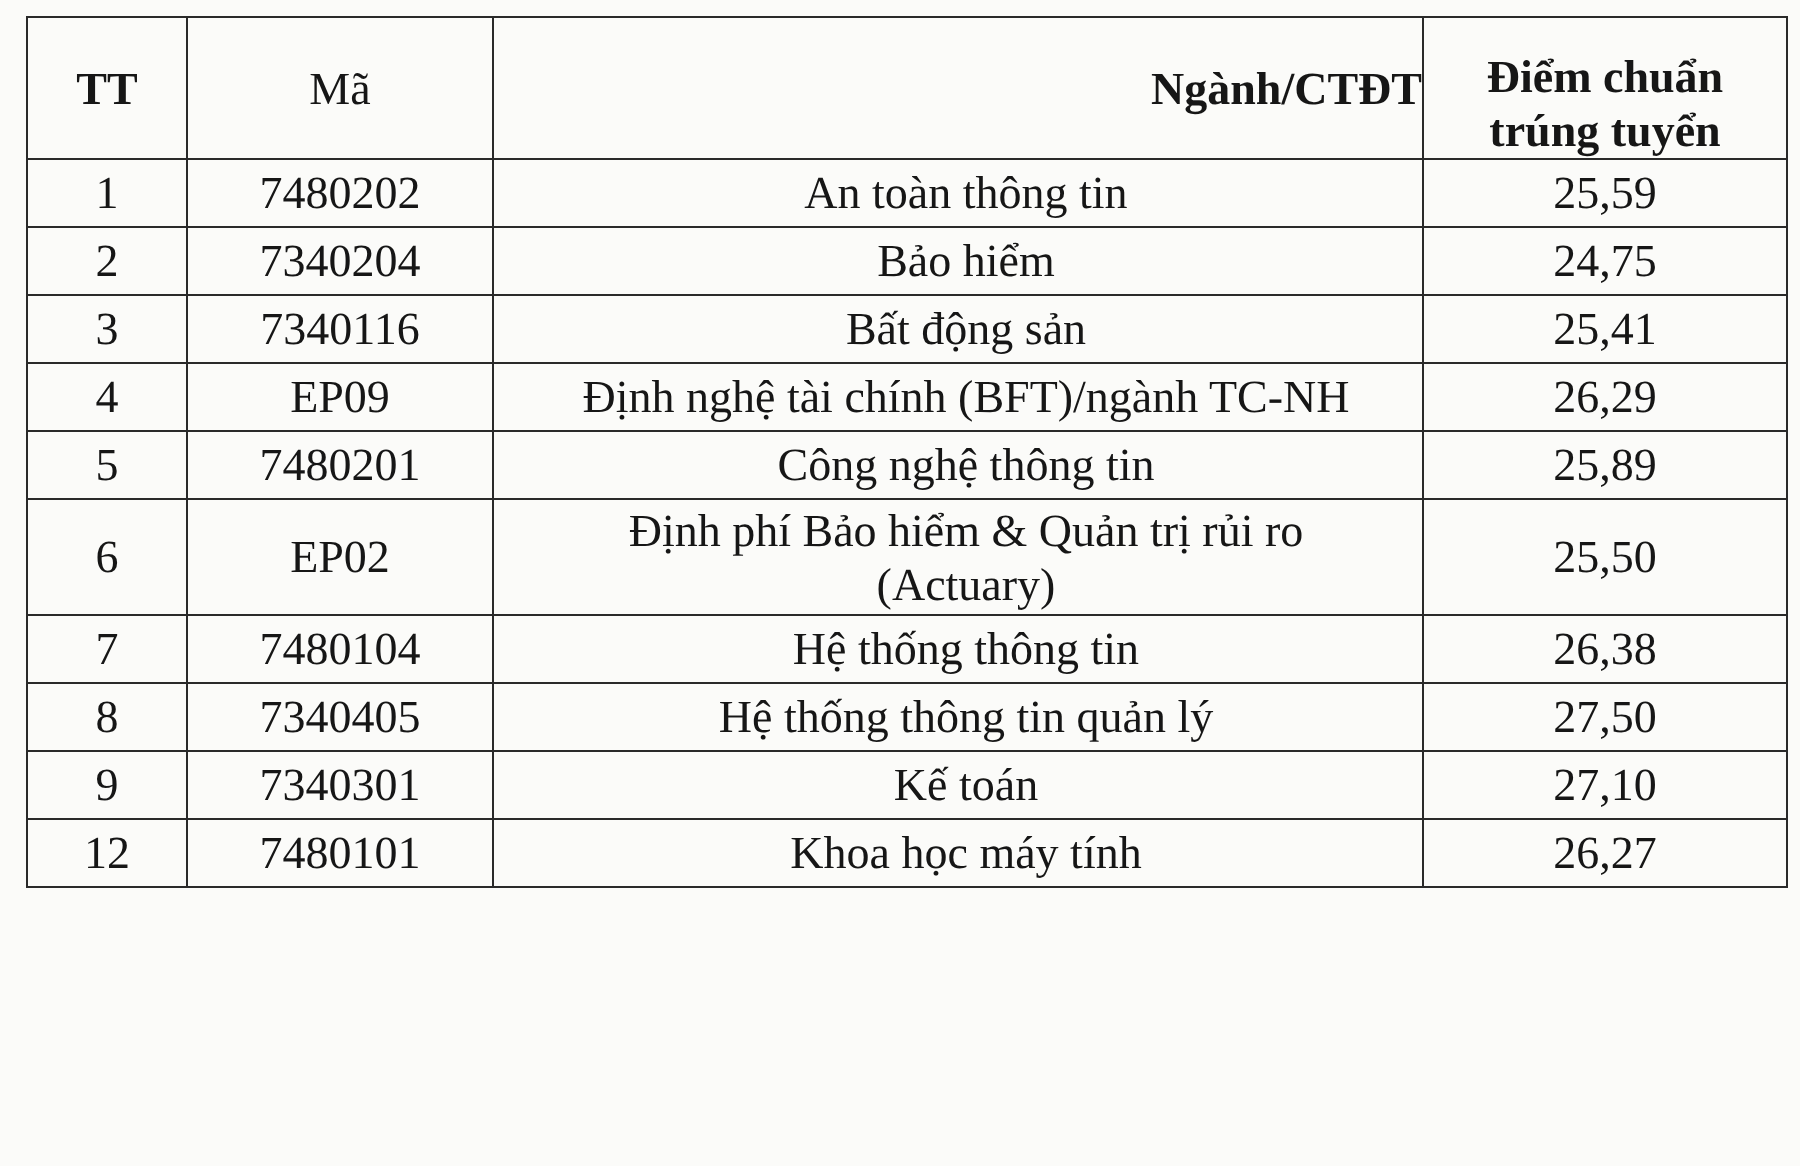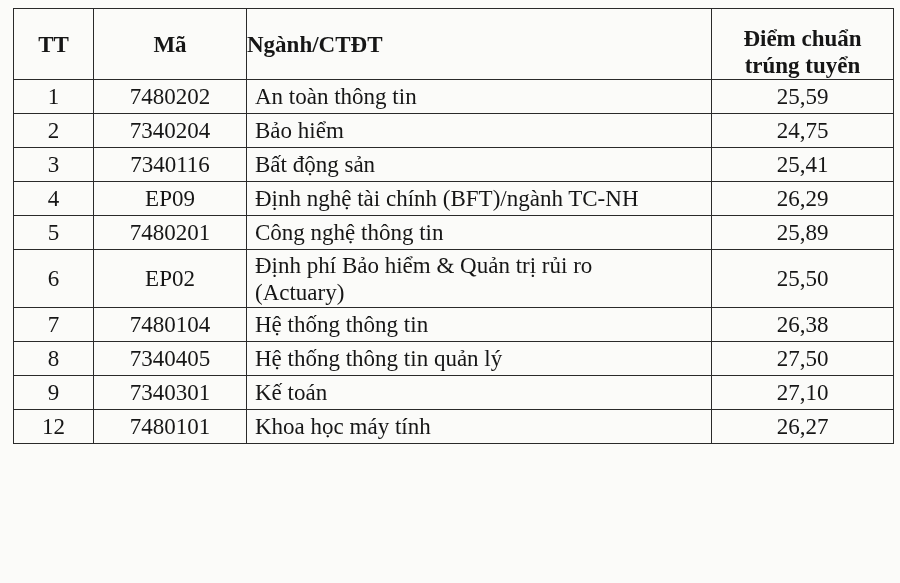--- a/index.html
+++ b/index.html
@@ -29,24 +29,24 @@
       font-size: 23px;
       line-height: 27px;
       vertical-align: middle;
     }
     th {
       font-weight: bold;
       text-align: center;
     }
     .c-tt { width: 79px; text-align: center; }
     .c-ma { width: 152px; text-align: center; font-weight: normal; }
-    .c-name { width: 456px; text-align: left; padding-left: 8px; }
+    .c-name { width: 456px; text-align: center; padding-left: 8px; }
     .c-score { width: 181px; text-align: center; }
-    th.c-name { text-align: left; padding-left: 0; }
-    th.c-ma { font-weight: bold; }
+    th.c-name { text-align: right; padding-left: 0; }
+    th.c-ma { font-weight: normal; }
     .hdr { height: 59px; }
     .r1 { height: 34px; }
     .r2 { height: 58px; }
     .hdr-score { line-height: 26px; padding-top: 16px; }
     .name-line { display: block; line-height: 27px; }
   </style>
 </head>
 <body>
 
 <div class="wrap">

